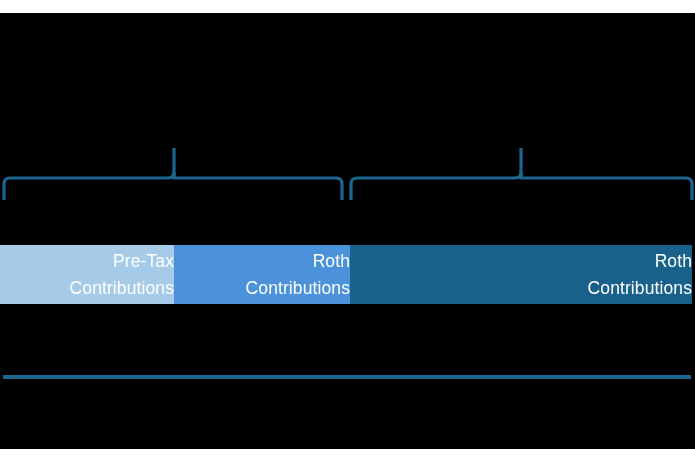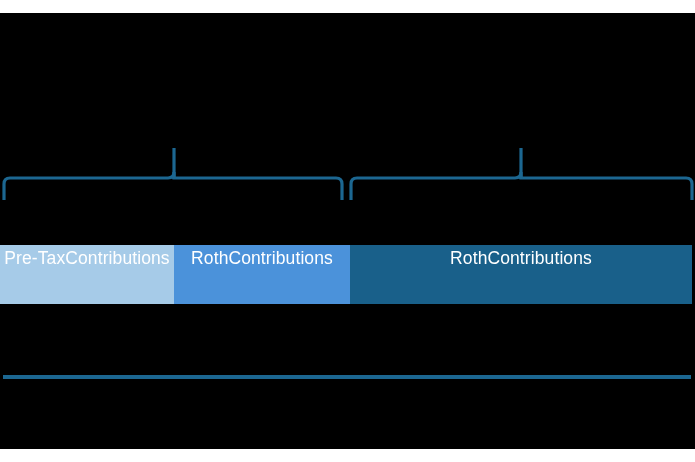--- a/index.html
+++ b/index.html
@@ -46,22 +46,22 @@
     position: absolute;
     left: 0;
     top: 205px;
     width: 695px;
     height: 99px;
     display: flex;
     align-items: stretch;
   }
   .bar {
     display: flex;
-    flex-direction: row;
-    align-items: flex-start;
+    flex-direction: column;
+    align-items: flex-end;
     justify-content: center;
     color: #ffffff;
     font-size: 17.5px;
     line-height: 27px;
     text-align: center;
     letter-spacing: 0.1px;
     box-sizing: border-box;
     margin-top: 40px;
   }
   .bar .l1, .bar .l2 {

